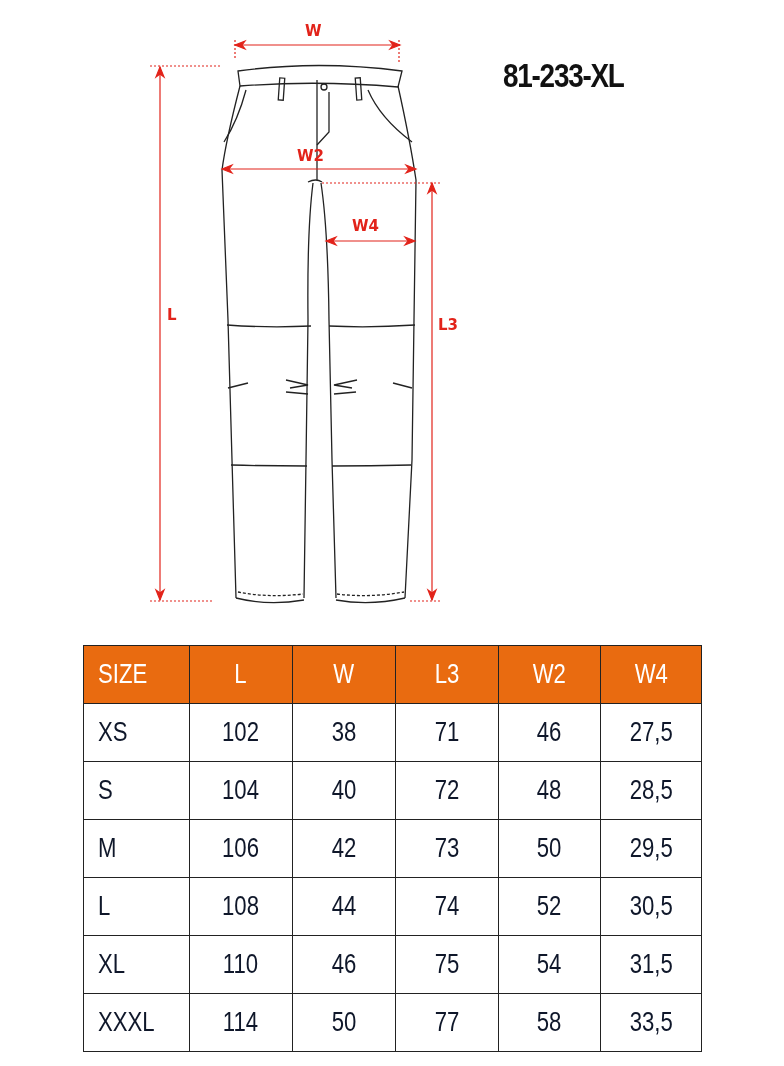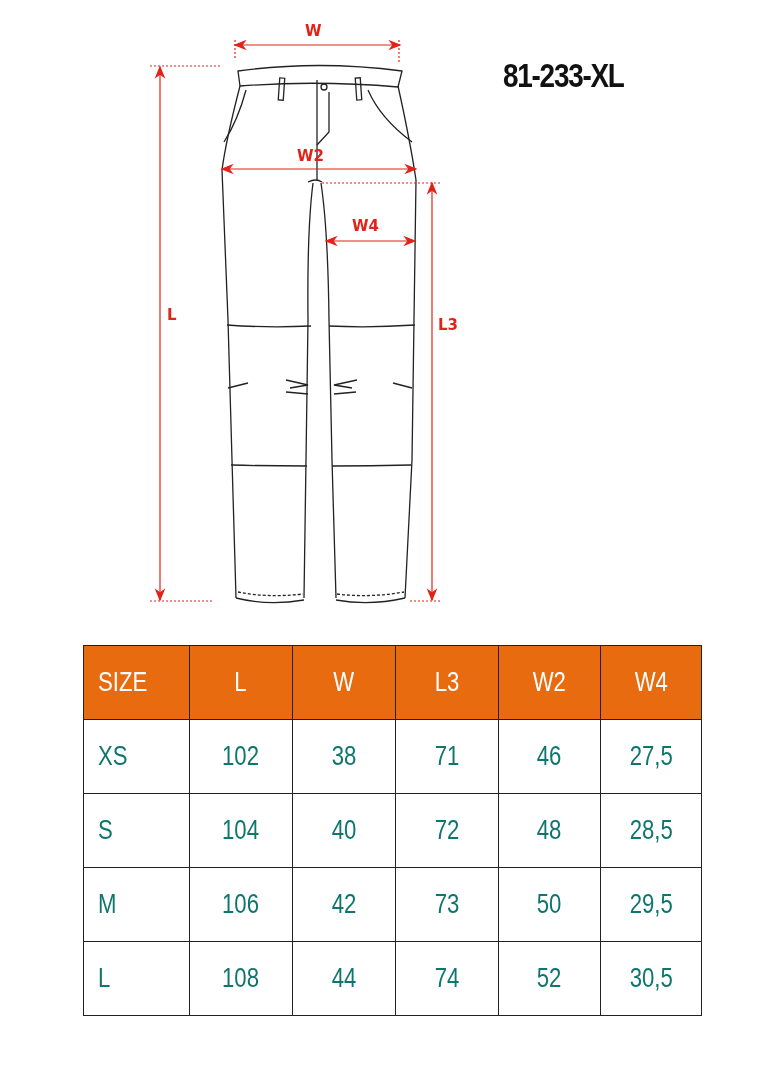--- a/index.html
+++ b/index.html
@@ -7,25 +7,25 @@
          font-family: "Liberation Sans", sans-serif; }
   .diagram { position: absolute; left: 0; top: 0; width: 784px; height: 620px; }
   .diagram svg { position: absolute; left: 0; top: 0; }
   .dim-label { position: absolute; color: #e2231a; font-family: "DejaVu Sans", sans-serif;
                font-weight: bold; font-size: 15px; line-height: 1; }
   .product-code { position: absolute; left: 503px; top: 56px; font-family: "Liberation Sans", sans-serif;
                   font-weight: bold; font-size: 34px; letter-spacing: -1.5px; color: #111;
                   transform: scaleX(0.82); transform-origin: left top; }
   table.size-table { position: absolute; left: 83px; top: 645px; border-collapse: collapse;
                      width: 618px; table-layout: fixed; }
-  table.size-table th, table.size-table td { border: 1.5px solid #222; height: 49px; padding: 12px;
+  table.size-table th, table.size-table td { border: 1.5px solid #222; height: 49px; padding: 4px;
                      font-family: "Liberation Sans", sans-serif; font-size: 27px; text-align: center;
                      font-weight: normal; }
   table.size-table th { background: #e96b10; color: #ffffff; }
-  table.size-table td { color: #0f766e; background: #fff; margin-top: 36px; }
+  table.size-table td { color: #0f172a; background: #fff; margin-top: 36px; }
   table.size-table .c0 { text-align: left; padding-left: 14px; }
   .cond { display: inline-block; transform: scaleX(0.82); }
   .c0 .cond { transform-origin: left center; }
 </style>
 </head>
 <body>
 
 <div class="diagram">
   <svg width="784" height="620" viewBox="0 0 784 620">
     <g fill="none" stroke="#222" stroke-width="1.3">
@@ -150,14 +150,30 @@
       <td><span class="cond">29,5</span></td>
     </tr>
     <tr>
       <td class="c0"><span class="cond">L</span></td>
       <td><span class="cond">108</span></td>
       <td><span class="cond">44</span></td>
       <td><span class="cond">74</span></td>
       <td><span class="cond">52</span></td>
       <td><span class="cond">30,5</span></td>
     </tr>
+    <tr>
+      <td class="c0"><span class="cond">XL</span></td>
+      <td><span class="cond">110</span></td>
+      <td><span class="cond">46</span></td>
+      <td><span class="cond">75</span></td>
+      <td><span class="cond">54</span></td>
+      <td><span class="cond">31,5</span></td>
+    </tr>
+    <tr>
+      <td class="c0"><span class="cond">XXXL</span></td>
+      <td><span class="cond">114</span></td>
+      <td><span class="cond">50</span></td>
+      <td><span class="cond">77</span></td>
+      <td><span class="cond">58</span></td>
+      <td><span class="cond">33,5</span></td>
+    </tr>
   </tbody>
 </table>
 
 </body></html>

